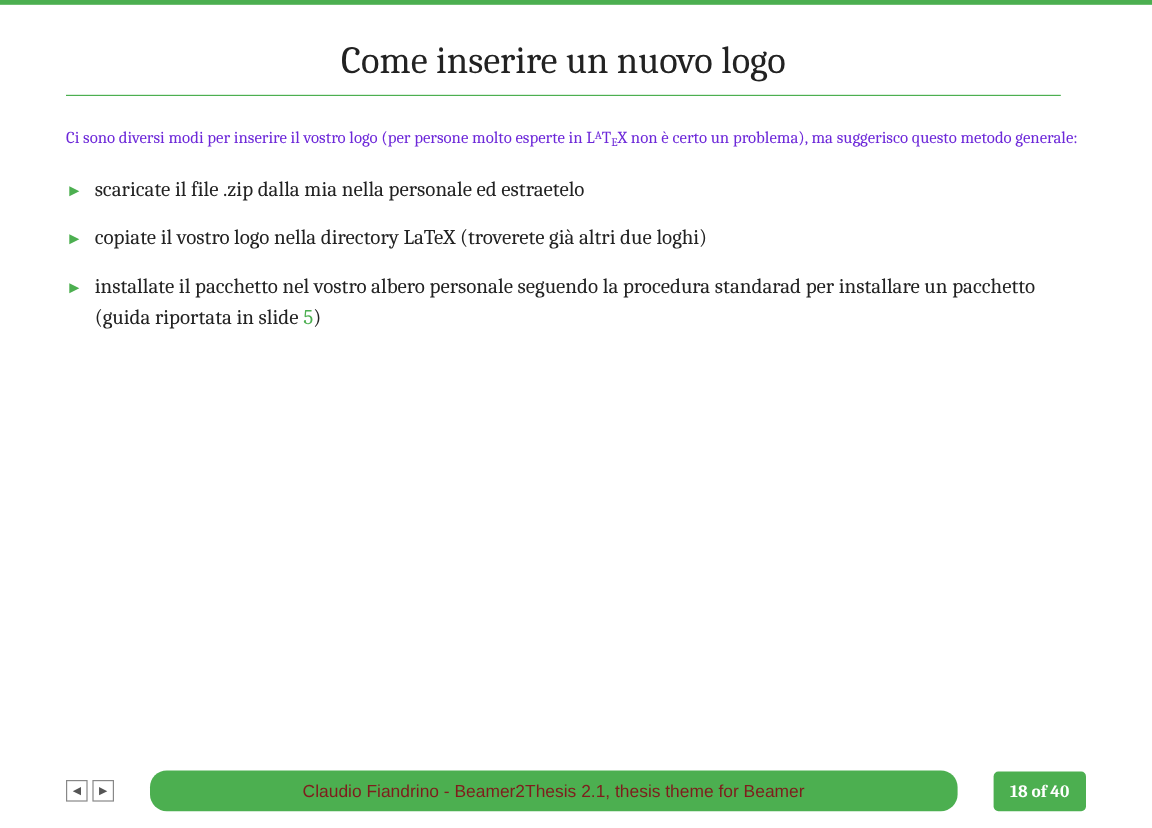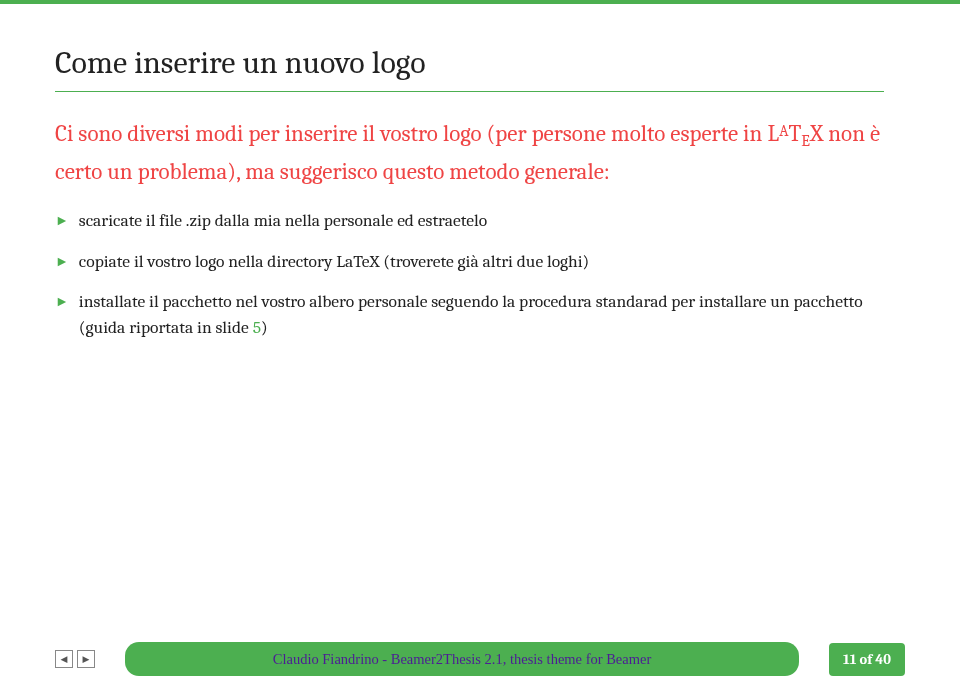--- a/index.html
+++ b/index.html
@@ -32,41 +32,42 @@
       height: 4px;
       background: #4CAF50;
       position: absolute;
       top: 0;
       left: 0;
     }
 
     
     .slide-header {
       padding: 28px 76px 0 55px;
-      margin-top: 16px;
+      margin-top: 4px;
+      text-align: center;
     }
 
     .slide-title {
       font-size: 32px;
       font-weight: normal;
       color: #222222;
       padding-bottom: 10px;
       border-bottom: 1.5px solid #4CAF50;
       margin-bottom: 24px;
     }
 
     
     .slide-content {
       padding: 0 55px;
       flex: 1;
     }
 
     .intro-text {
-      font-size: 23px;
-      color: #ef4444;
+      font-size: 14px;
+      color: #6d28d9;
       line-height: 1.55;
       margin-bottom: 18px;
     }
 
     
     .bullet-list {
       list-style: none;
       margin-top: 6px;
     }
 
@@ -133,23 +134,23 @@
     }
 
     .footer-caption-bar {
       background: #4CAF50;
       border-radius: 14px;
       padding: 8px 20px;
       text-align: center;
     }
 
     .footer-caption-text {
-      color: #4c1d95;
+      color: #7f1d1d;
       font-size: 14.5px;
-      font-family: Liberation Serif, serif;
+      font-family: Liberation Sans, sans-serif;
     }
 
     .footer-page {
       background: #4CAF50;
       border-radius: 4px;
       padding: 8px 14px;
       color: #ffffff;
       font-size: 14.5px;
       font-weight: bold;
       white-space: nowrap;
@@ -208,15 +209,15 @@
         <span>▶</span>
       </div>
     </div>
 
     <div class="footer-center">
       <div class="footer-caption-bar">
         <span class="footer-caption-text">Claudio Fiandrino - Beamer2Thesis 2.1, thesis theme for Beamer</span>
       </div>
     </div>
 
-    <div class="footer-page">11 of 40</div>
+    <div class="footer-page">18 of 40</div>
   </div>
 </div>
 
 </body></html>

